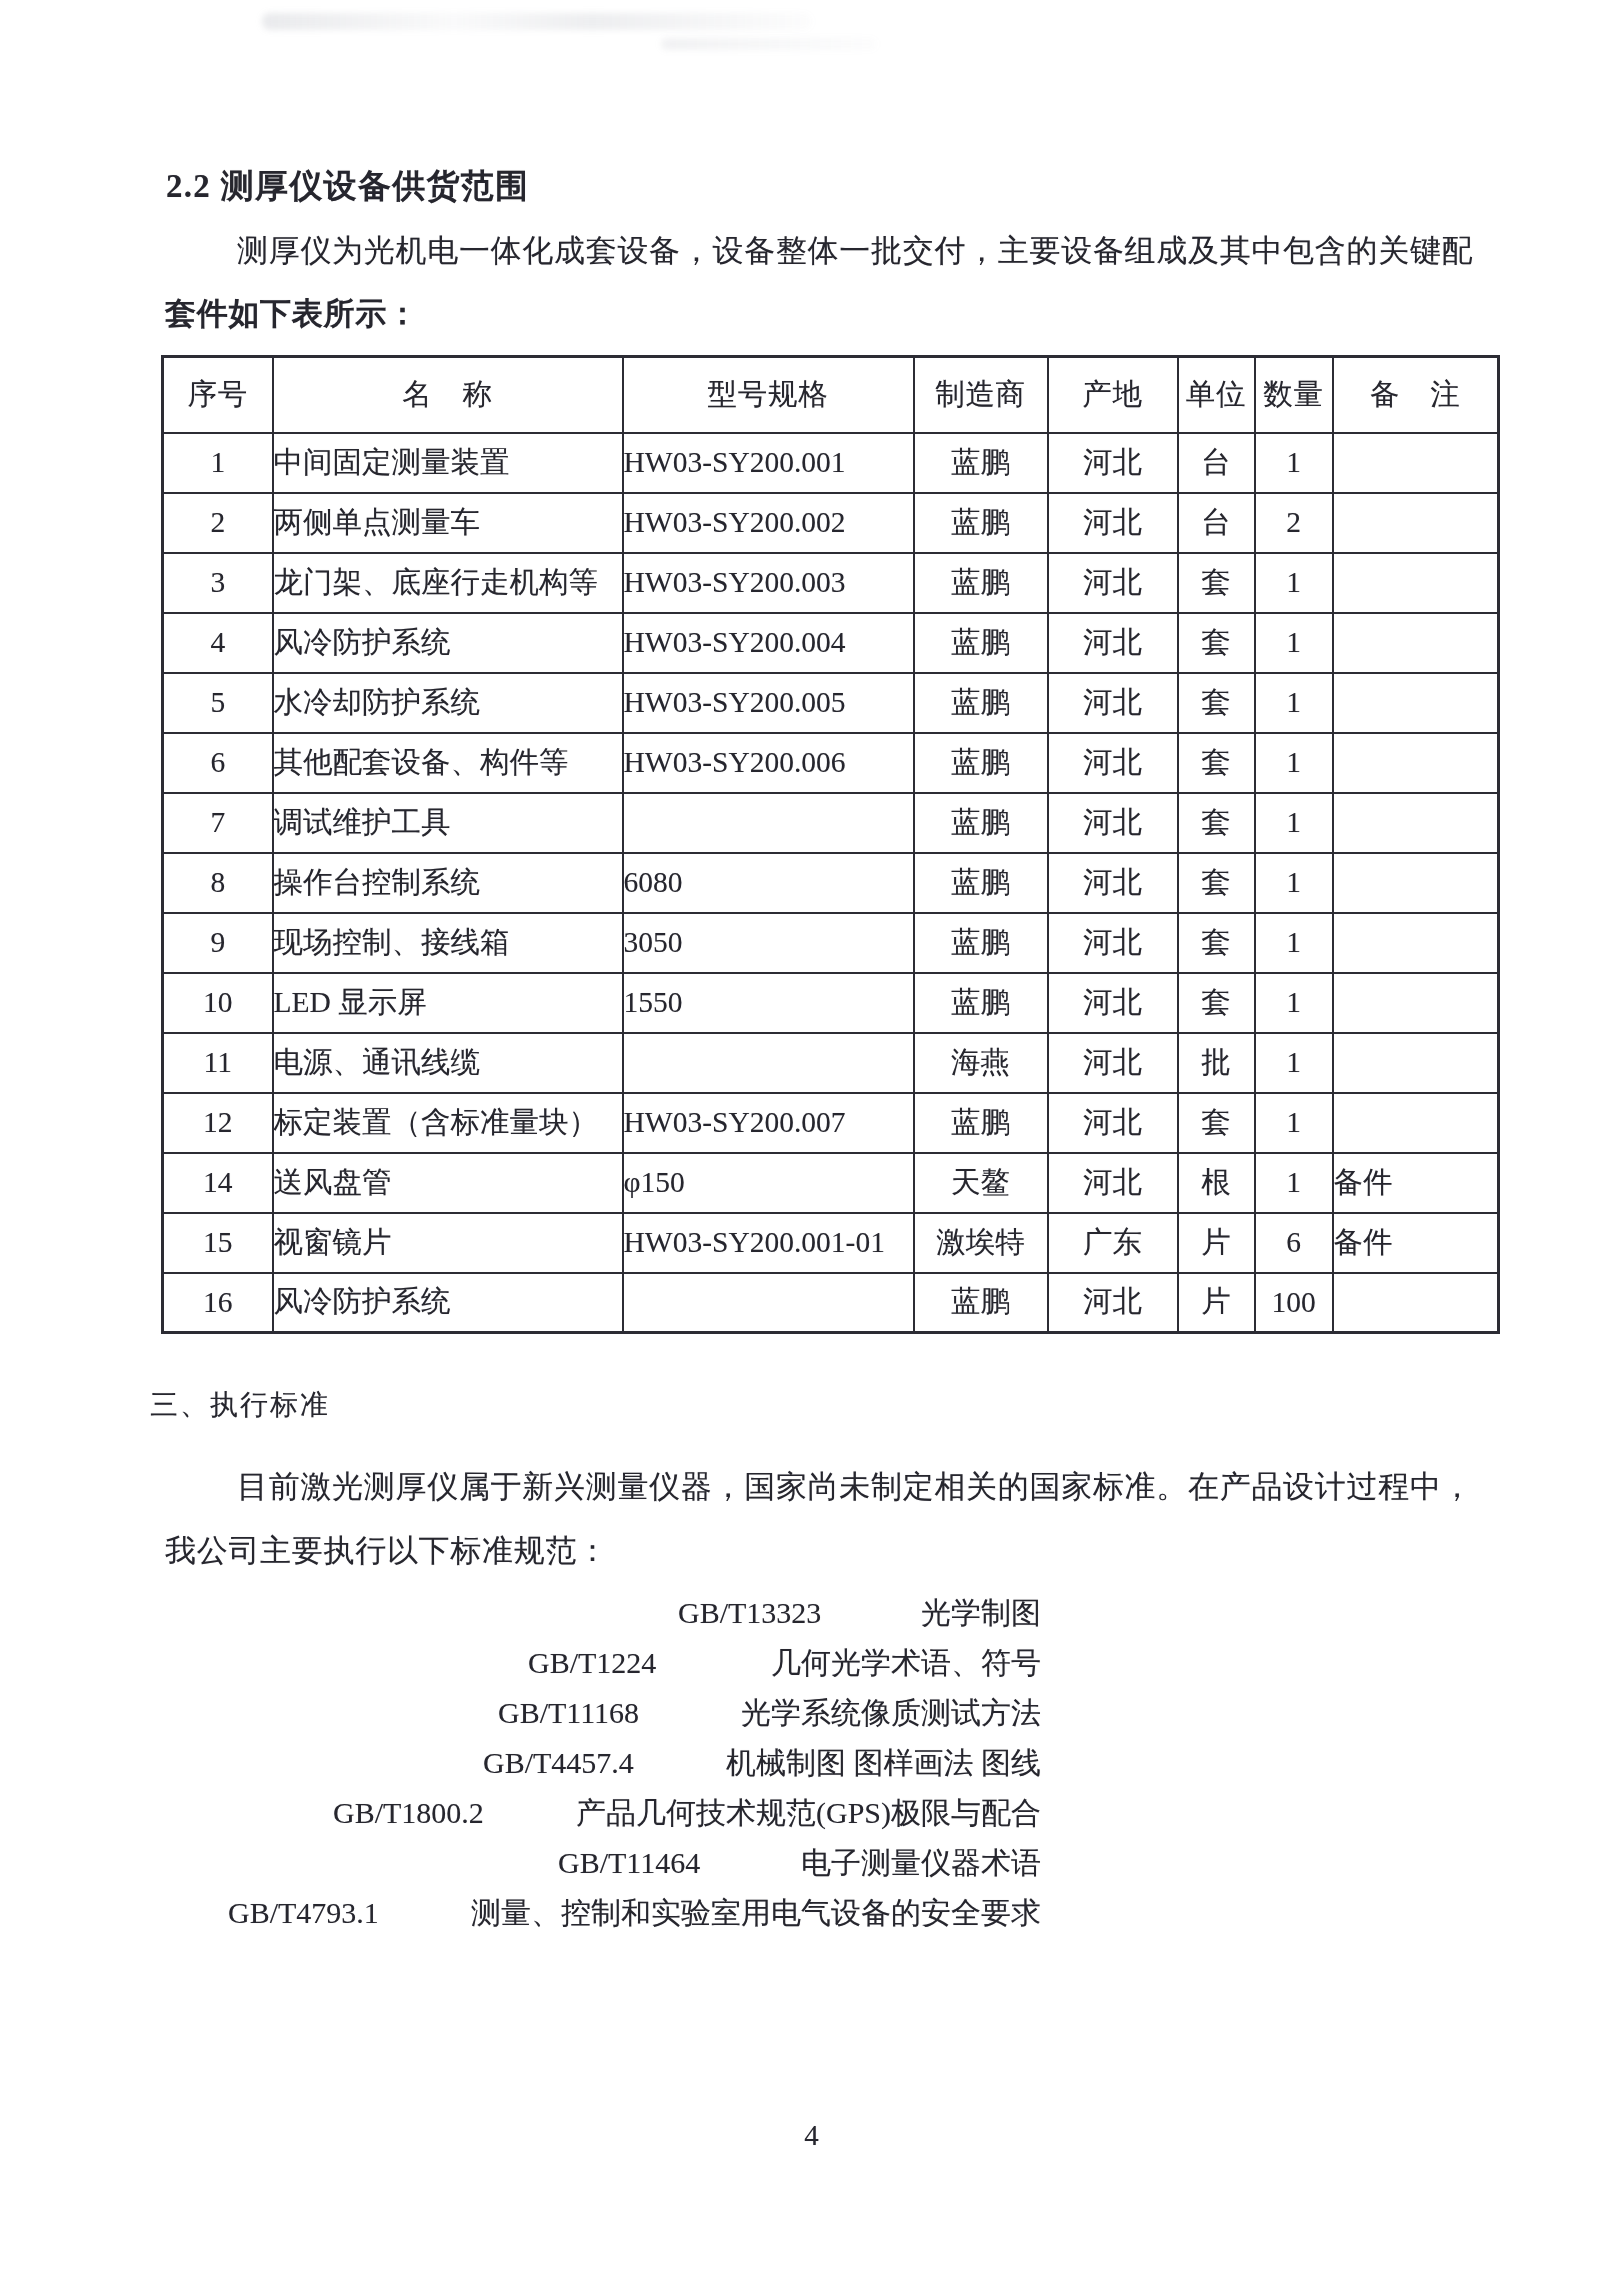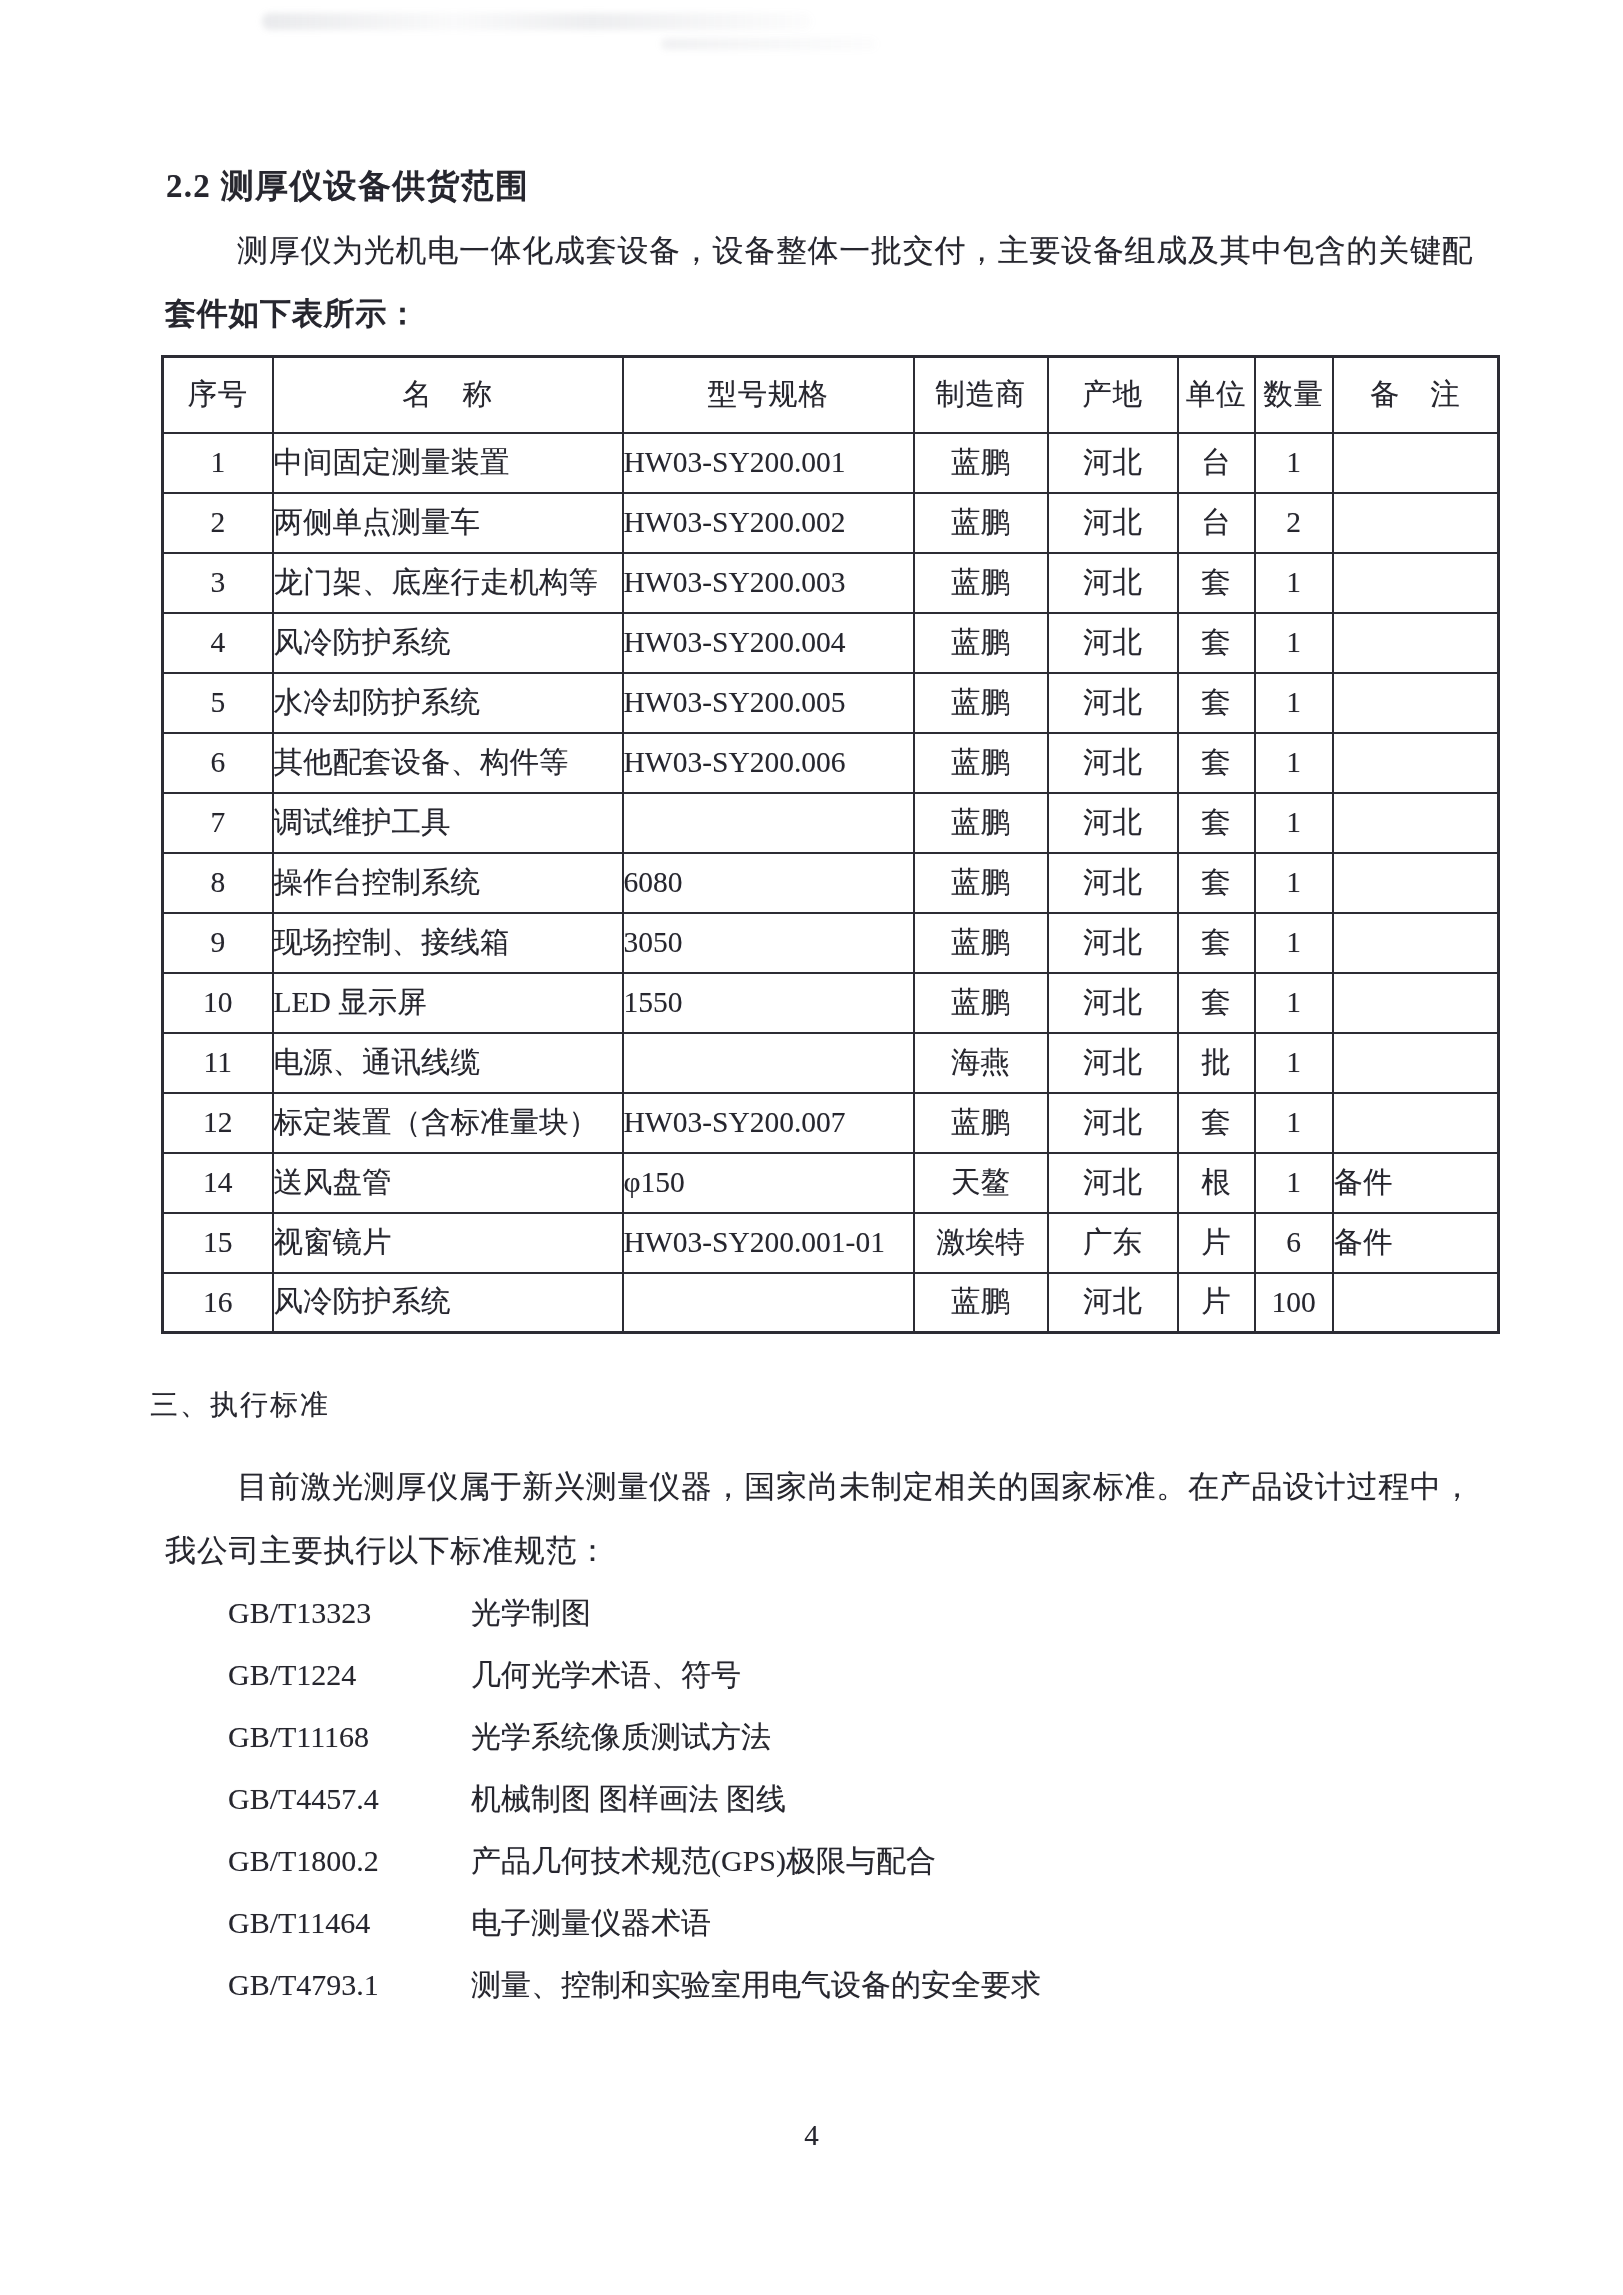--- a/index.html
+++ b/index.html
@@ -54,22 +54,22 @@
 
   .h3{
     position:absolute;left:150px;top:1386px;
     font-size:28px;font-weight:normal;letter-spacing:2px;white-space:nowrap;
   }
   .s3-l1{left:237px;top:1466px;}
   .s3-l2{left:165px;top:1530px;}
 
   .standards{
     position:absolute;left:228px;top:1598px;
-    display:flex;flex-direction:column;row-gap:32px;
-    font-size:30px;line-height:30px;
+    display:flex;flex-direction:column;row-gap:20px;
+    font-size:30px;line-height:30px;align-items:flex-end;
   }
   .standard-item{display:flex;white-space:nowrap;}
   .standard-code{width:243px;flex:0 0 243px;}
   .pageno{
     position:absolute;left:0;top:2119px;width:100%;
     text-align:center;font-size:29px;
   }
 </style>
 </head>
 <body>

